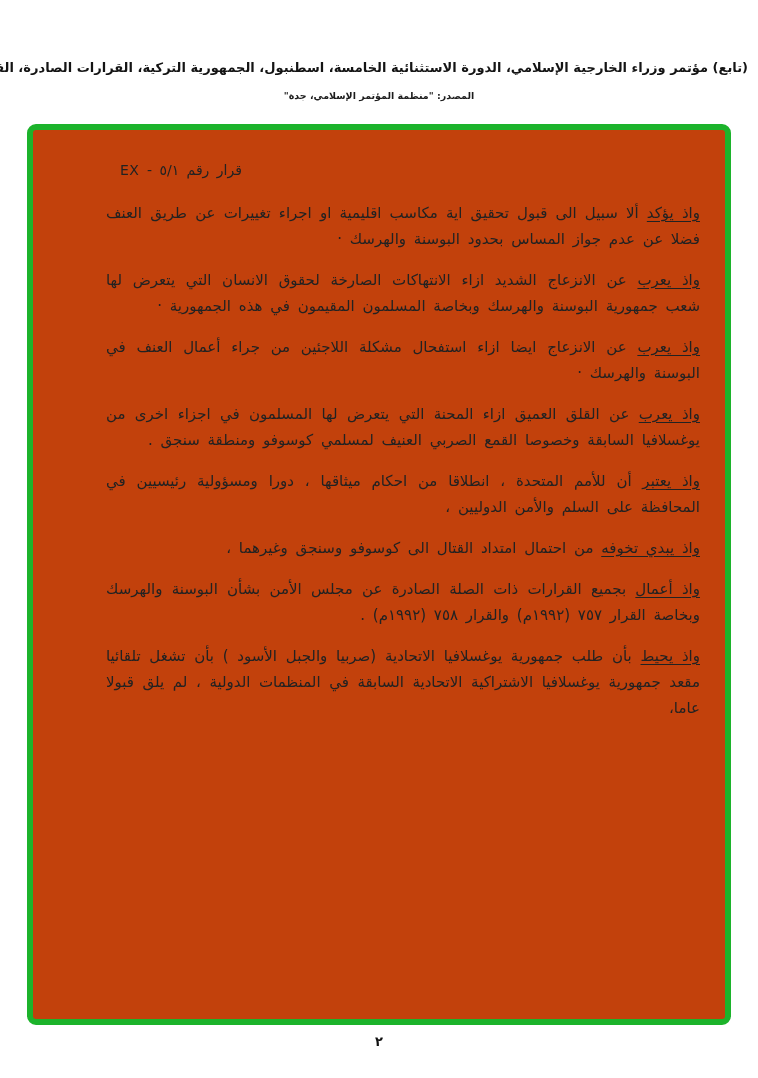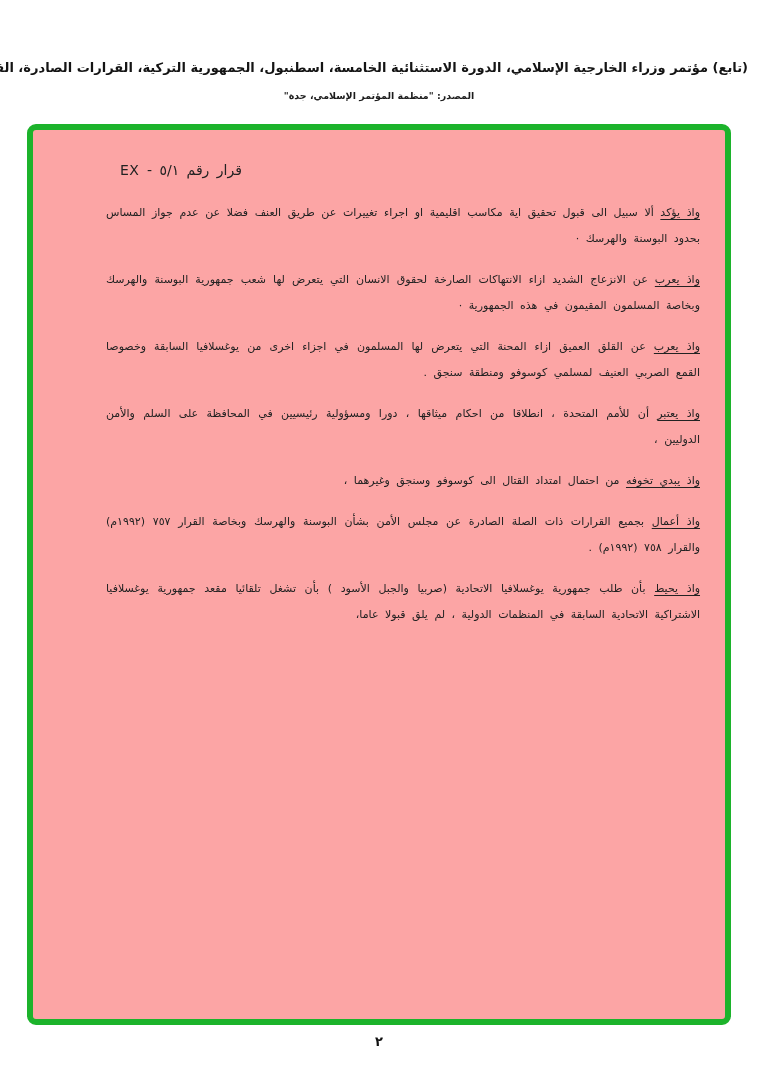--- a/index.html
+++ b/index.html
@@ -30,41 +30,41 @@
     font-weight: bold;
     color: #1c1c1c;
   }
   .green-box {
     position: absolute;
     left: 27px; top: 124px;
     width: 704px; height: 901px;
     box-sizing: border-box;
     border: 6px solid #1cb32b;
     border-radius: 9px;
-    background: #fca5a5;
+    background: #c2410c;
   }
   .doc-title {
     direction: rtl;
     text-align: left;
     padding-left: 87px;
     margin-top: 32px;
     font-size: 14px;
     letter-spacing: 0.5px;
     word-spacing: 3px;
     color: #222;
     white-space: nowrap;
   }
   .paragraphs {
     direction: rtl;
     margin: 22px 25px 0 57px;
     width: 610px;
   }
   .paragraphs p {
     margin: 0 0 15px 16px;
-    font-size: 11px;
+    font-size: 15px;
     line-height: 26px;
     text-align: justify;
     word-spacing: 3px;
     color: #222;
   }
   .lead {
     text-decoration: underline;
     text-underline-offset: 3px;
   }
   .page-number {
@@ -84,20 +84,21 @@
   <div class="header">
     <div class="header-line">(تابع) مؤتمر وزراء الخارجية الإسلامي، الدورة الاستثنائية الخامسة، اسطنبول، الجمهورية التركية، القرارات الصادرة، القرار الرقم EX-٥/١</div>
     <div class="source-line">المصدر: "منظمة المؤتمر الإسلامي، جدة"</div>
   </div>
 
   <div class="green-box" style="border-color: rgb(28, 179, 43);">
     <div class="doc-title">قرار رقم ٥/١ - EX</div>
     <div class="paragraphs" id="paragraphs">
         <p><span class="lead">واذ يؤكد</span><span> ألا سبيل الى قبول تحقيق اية مكاسب اقليمية او اجراء تغييرات عن طريق العنف فضلا عن عدم جواز المساس بحدود البوسنة والهرسك ·</span></p>
         <p><span class="lead">واذ يعرب</span><span> عن الانزعاج الشديد ازاء الانتهاكات الصارخة لحقوق الانسان التي يتعرض لها شعب جمهورية البوسنة والهرسك وبخاصة المسلمون المقيمون في هذه الجمهورية ·</span></p>
+        <p><span class="lead">واذ يعرب</span><span> عن الانزعاج ايضا ازاء استفحال مشكلة اللاجئين من جراء أعمال العنف في البوسنة والهرسك ·</span></p>
         <p><span class="lead">واذ يعرب</span><span> عن القلق العميق ازاء المحنة التي يتعرض لها المسلمون في اجزاء اخرى من يوغسلافيا السابقة وخصوصا القمع الصربي العنيف لمسلمي كوسوفو ومنطقة سنجق .</span></p>
         <p><span class="lead">واذ يعتبر</span><span> أن للأمم المتحدة ، انطلاقا من احكام ميثاقها ، دورا ومسؤولية رئيسيين في المحافظة على السلم والأمن الدوليين ،</span></p>
         <p><span class="lead">واذ يبدي تخوفه</span><span> من احتمال امتداد القتال الى كوسوفو وسنجق وغيرهما ،</span></p>
         <p><span class="lead">واذ أعمال</span><span> بجميع القرارات ذات الصلة الصادرة عن مجلس الأمن بشأن البوسنة والهرسك وبخاصة القرار ٧٥٧ (١٩٩٢م) والقرار ٧٥٨ (١٩٩٢م) .</span></p>
         <p><span class="lead">واذ يحيط</span><span> بأن طلب جمهورية يوغسلافيا الاتحادية (صربيا والجبل الأسود ) بأن تشغل تلقائيا مقعد جمهورية يوغسلافيا الاشتراكية الاتحادية السابقة في المنظمات الدولية ، لم يلق قبولا عاما،</span></p>
       </div>
   </div>
 
   <div class="page-number">٢</div>
 

